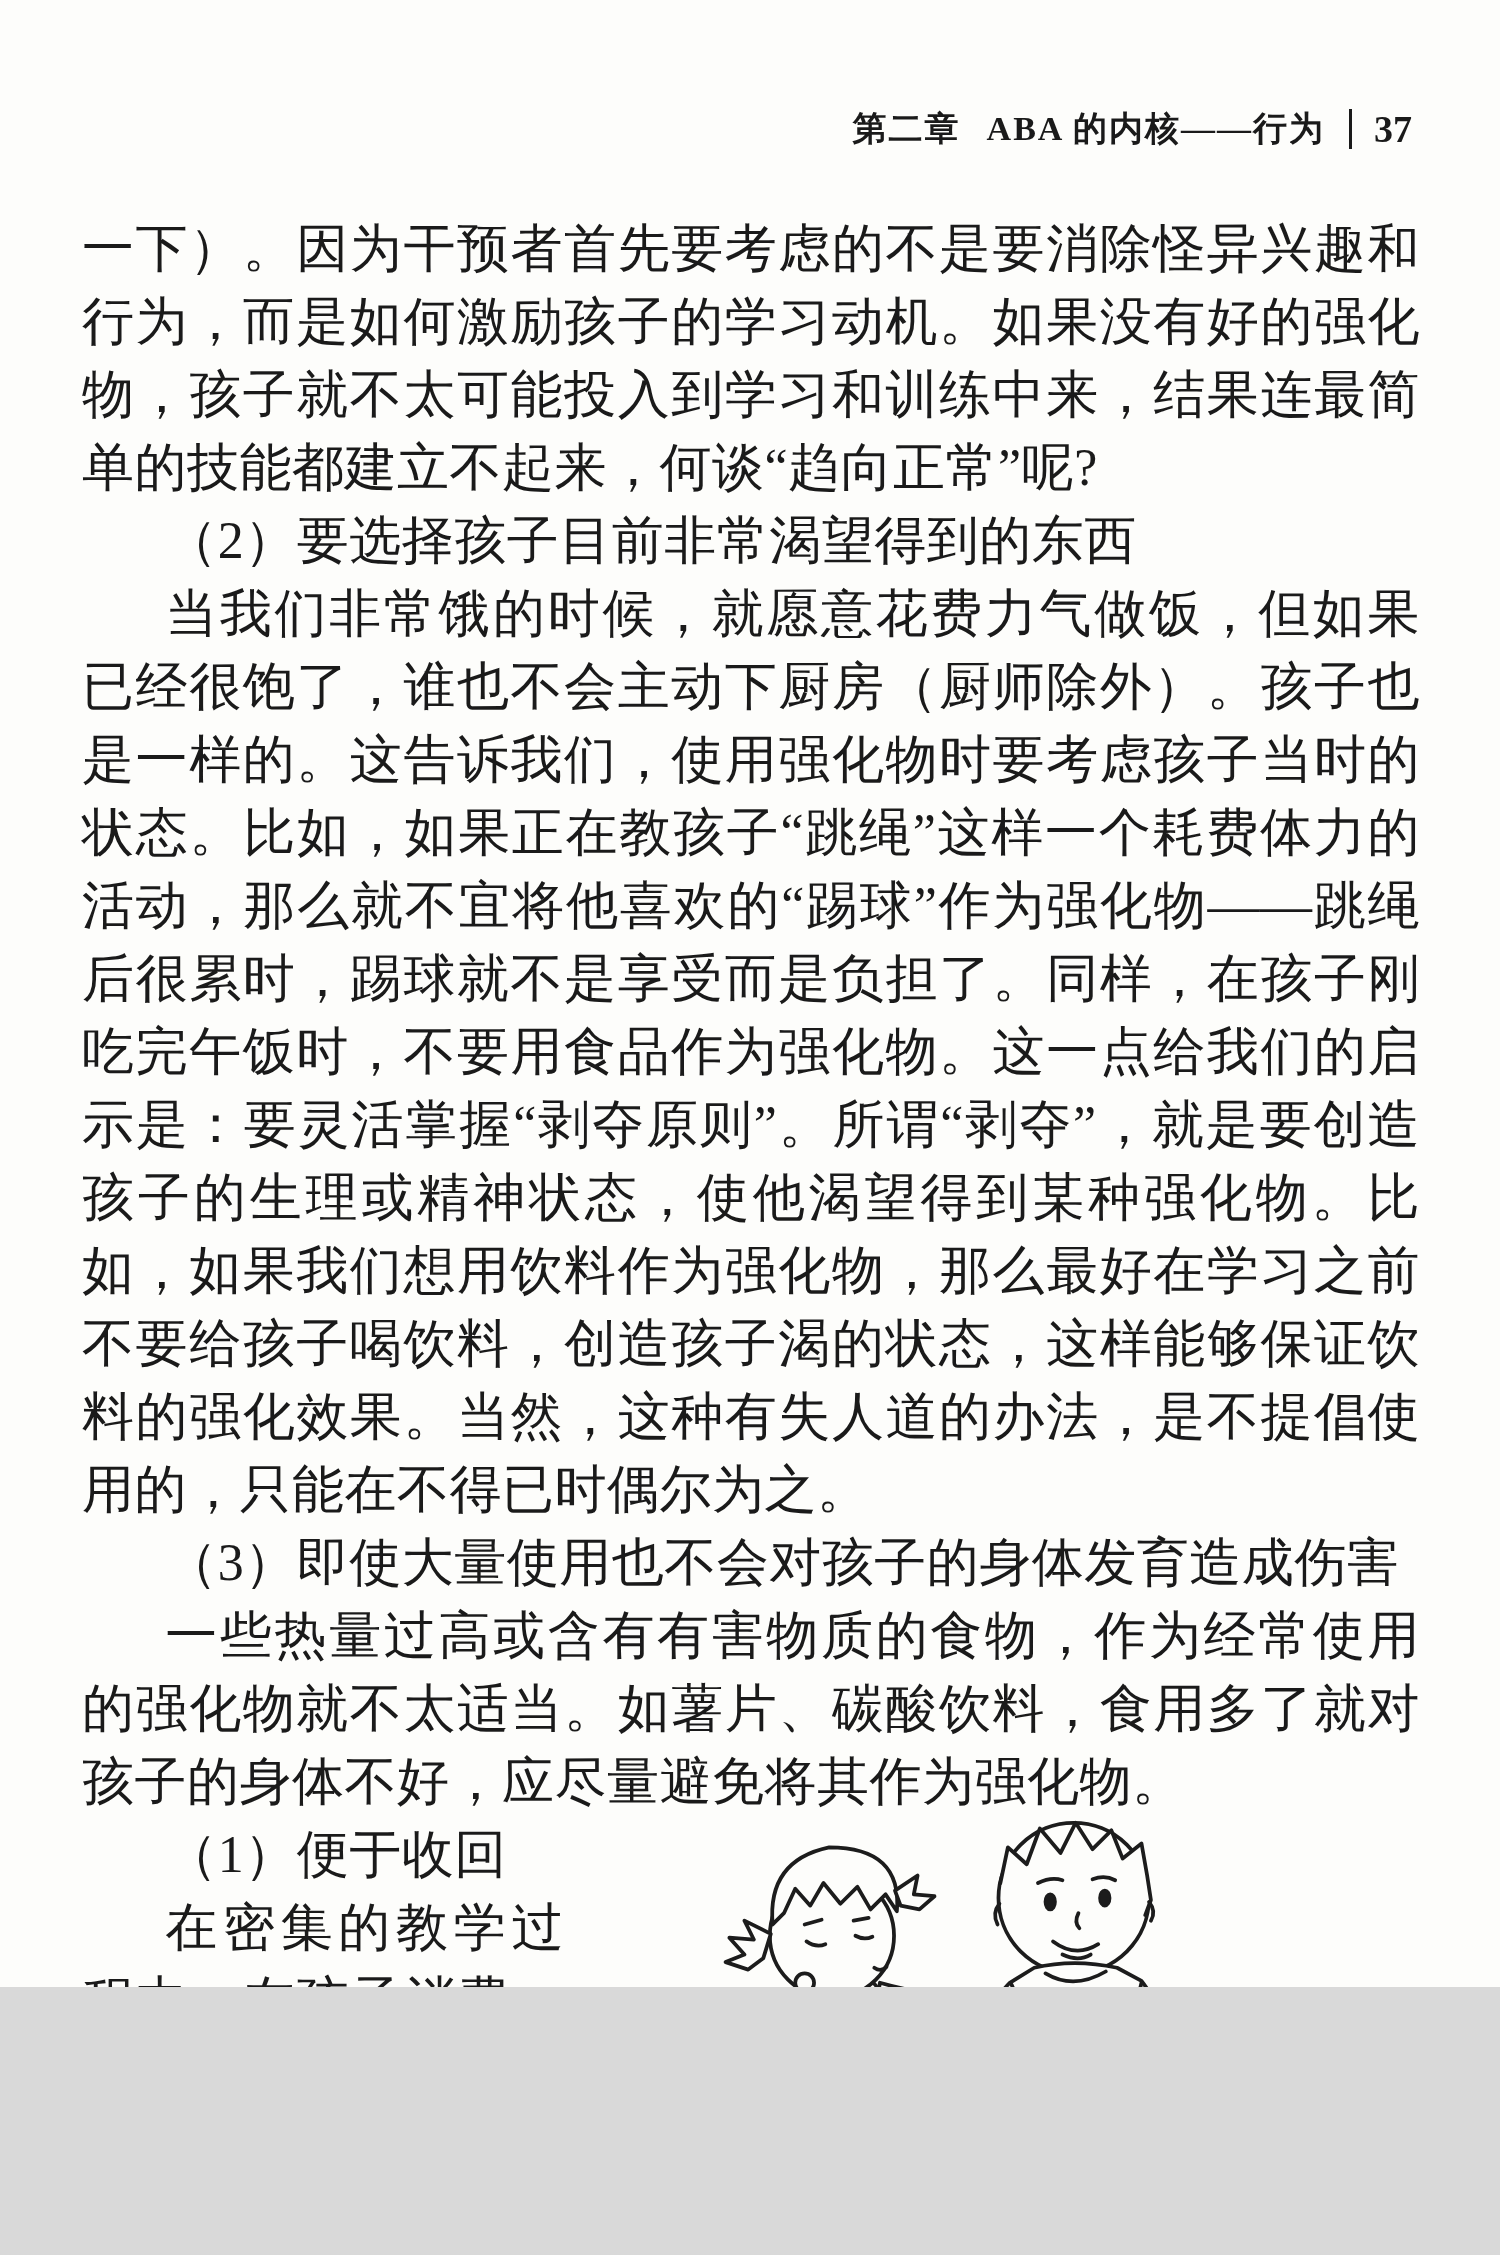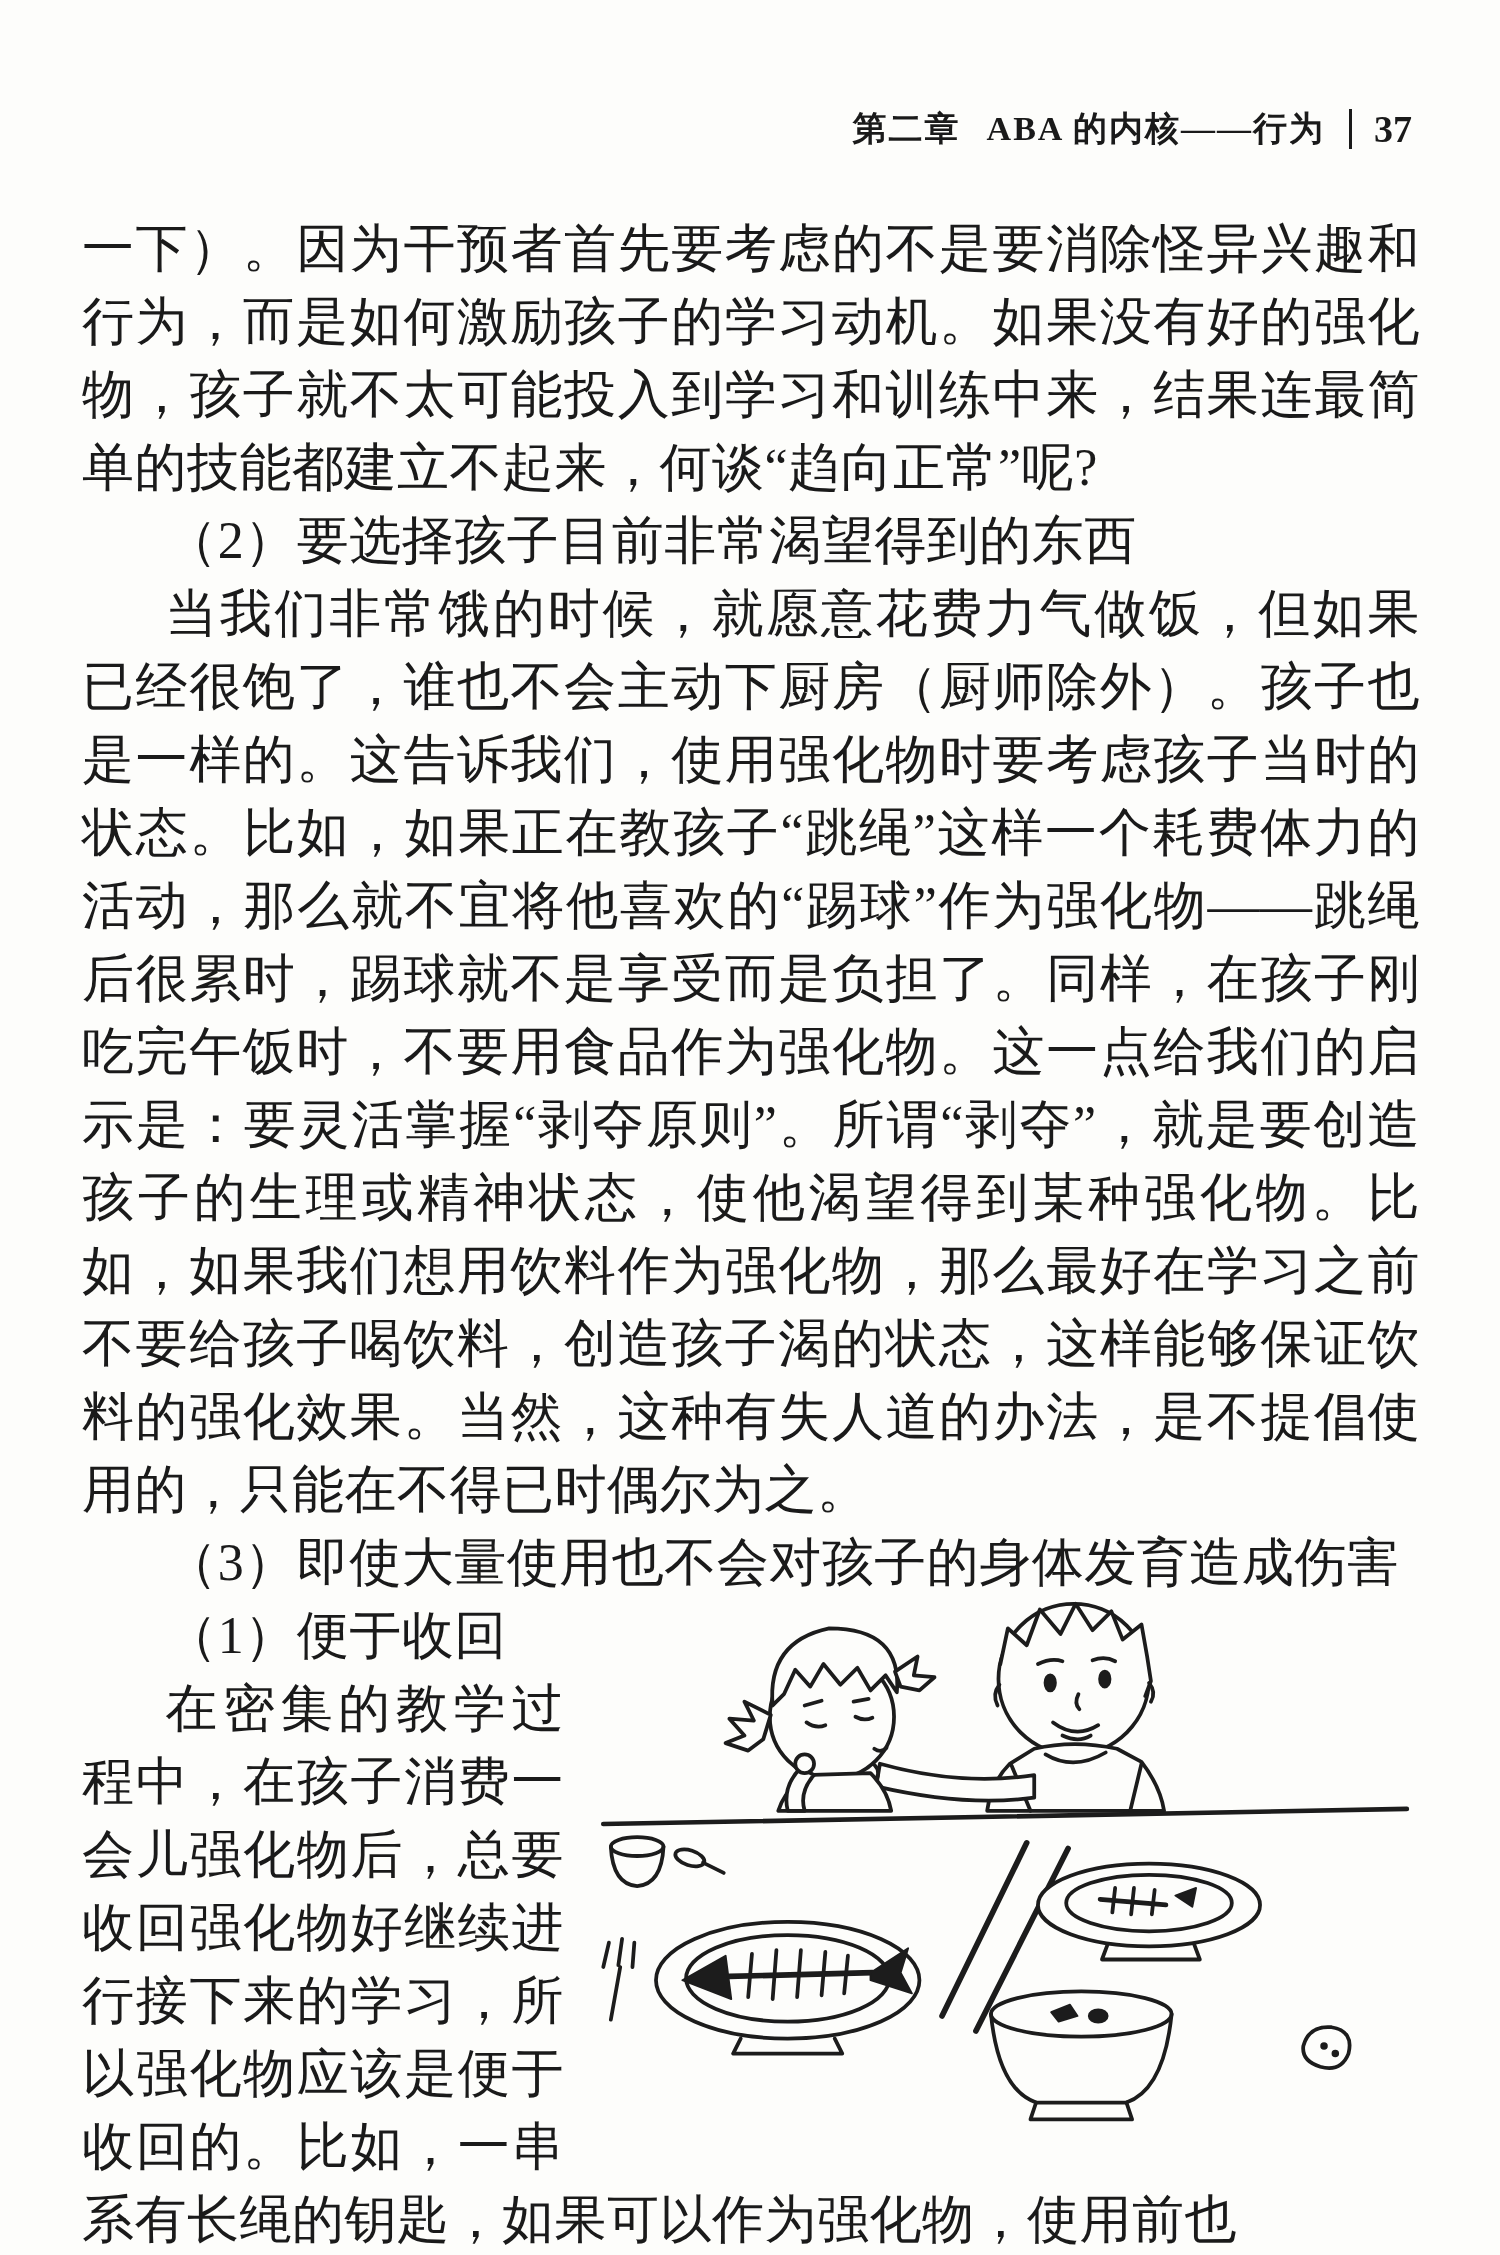--- a/index.html
+++ b/index.html
@@ -1,18 +1,18 @@
 <!DOCTYPE html>
 <html lang="zh"><head>
 <meta charset="utf-8">
 <style>
   html,body { margin:0; padding:0; background:#d9d9d9; }
   .page {
     position:relative;
-    width:1500px; height:2255px;
+    width:1500px; height:1987px;
     margin:0 auto;
     background:#fdfdfb;
     color:#1a1a1a;
     font-family:"Liberation Serif","DejaVu Serif",serif;
     overflow:hidden;
   }
   
   .running-head {
     position:absolute; top:106px; left:82px; right:88px;
     display:flex; justify-content:flex-end; align-items:center;
@@ -61,20 +61,21 @@
   </div>
 
   <div class="content">
 
     <p>一下）。因为干预者首先要考虑的不是要消除怪异兴趣和行为，而是如何激励孩子的学习动机。如果没有好的强化物，孩子就不太可能投入到学习和训练中来，结果连最简单的技能都建立不起来，何谈“趋向正常”呢?</p>
 
     <p class="indent">（2）要选择孩子目前非常渴望得到的东西</p>
     <p class="indent">当我们非常饿的时候，就愿意花费力气做饭，但如果已经很饱了，谁也不会主动下厨房（厨师除外）。孩子也是一样的。这告诉我们，使用强化物时要考虑孩子当时的状态。比如，如果正在教孩子“跳绳”这样一个耗费体力的活动，那么就不宜将他喜欢的“踢球”作为强化物——跳绳后很累时，踢球就不是享受而是负担了。同样，在孩子刚吃完午饭时，不要用食品作为强化物。这一点给我们的启示是：要灵活掌握“剥夺原则”。所谓“剥夺”，就是要创造孩子的生理或精神状态，使他渴望得到某种强化物。比如，如果我们想用饮料作为强化物，那么最好在学习之前不要给孩子喝饮料，创造孩子渴的状态，这样能够保证饮料的强化效果。当然，这种有失人道的办法，是不提倡使用的，只能在不得已时偶尔为之。</p>
 
     <p class="indent">（3）即使大量使用也不会对孩子的身体发育造成伤害</p>
+    <p class="indent">一些热量过高或含有有害物质的食物，作为经常使用的强化物就不太适当。如薯片、碳酸饮料，食用多了就对孩子的身体不好，应尽量避免将其作为强化物。</p>
 
     <div class="wrap-block">
       <svg class="illustration" viewBox="0 0 880 600" preserveAspectRatio="xMidYMid meet" role="img" aria-label="两个孩子坐在餐桌前，桌上放着吃剩的鱼骨盘子、筷子、碗、杯子和勺叉">
 
         <circle class="lnw" cx="512" cy="112" r="80"></circle>
         <path class="lnw" d="M434,96 L442,58 L462,76 L476,38 L498,64 L514,32 L532,60 L552,40 L564,70 L584,54 L590,88 L594,114 L588,130"></path>
         <path class="ln" d="M433,118 q-8,10 -2,22"></path>
         <path class="ln" d="M592,116 q8,10 2,20"></path>
         <ellipse class="dark" cx="487" cy="116" rx="6" ry="9"></ellipse>
         <ellipse class="dark" cx="545" cy="112" rx="6" ry="9"></ellipse>

